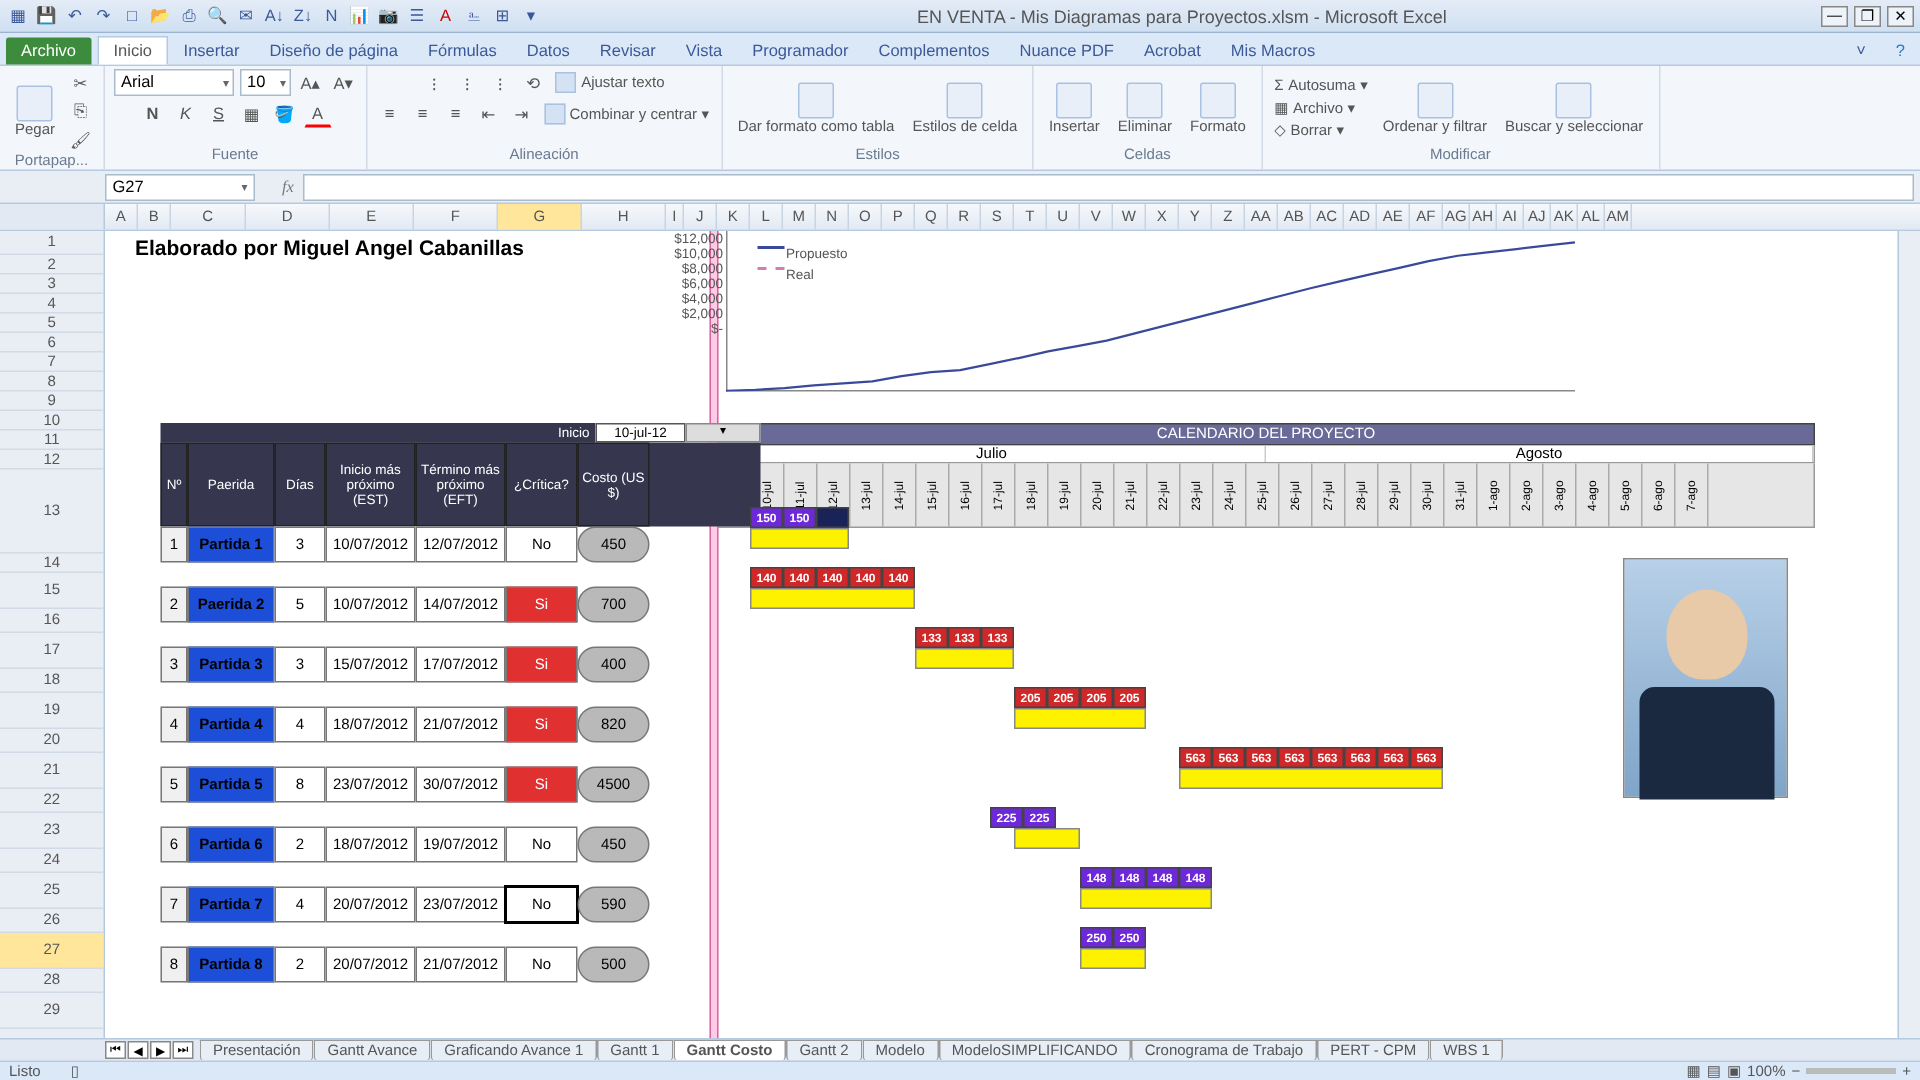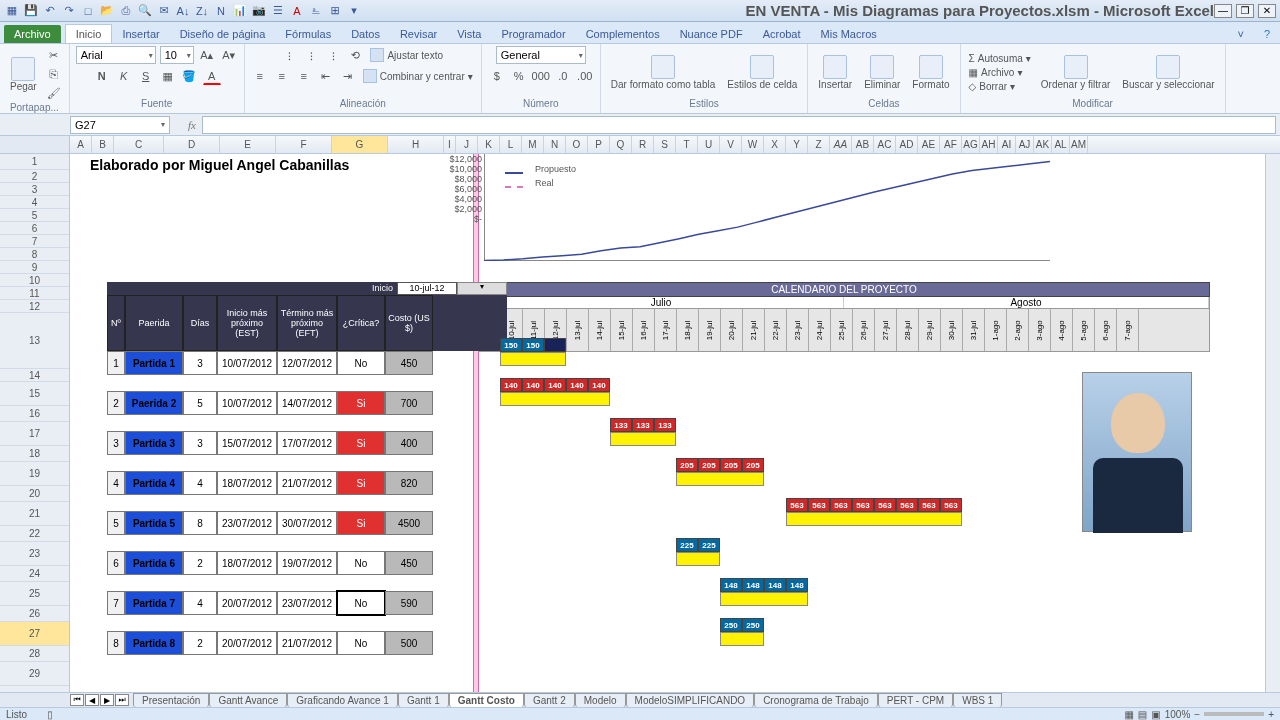--- a/index.html
+++ b/index.html
@@ -2,21 +2,21 @@
 <html><head>
 <meta charset="utf-8">
 <style>
 * { margin:0; padding:0; box-sizing:border-box; font-family:"Segoe UI",Tahoma,sans-serif; }
 body { width:1280px; height:720px; background:#fff; font-size:11px; overflow:hidden; position:relative; }
 
 
 .titlebar { height:22px; background:linear-gradient(#e4ecf7,#cfe0f2); display:flex; align-items:center; padding:0 4px; border-bottom:1px solid #9db4ce; }
 .titlebar .qat { display:flex; gap:3px; align-items:center; }
 .titlebar .qat span { width:16px; height:16px; display:flex; align-items:center; justify-content:center; color:#3b5998; cursor:pointer; }
-.titlebar .title { flex:1; text-align:right; color:#555; font-size:15px;font-weight:bold; }
+.titlebar .title { flex:1; text-align:center; color:#555; font-size:12px; }
 .titlebar .winbtns { display:flex; gap:4px; }
 .titlebar .winbtns span { width:18px; height:14px; border:1px solid #888; background:#eef3fa; font-size:10px; display:flex; align-items:center; justify-content:center; cursor:pointer; }
 
 
 .tabs { height:22px; background:#dbe8f7; display:flex; align-items:flex-end; padding-left:4px; border-bottom:1px solid #b5c9e0; }
 .tabs .tab { padding:3px 10px; font-size:11px; color:#3b5998; cursor:pointer; }
 .tabs .tab.file { background:#3d8c3d; color:#fff; border-radius:2px 2px 0 0; margin-right:4px; }
 .tabs .tab.active { background:#fff; border:1px solid #b5c9e0; border-bottom:none; color:#555; }
 
 
@@ -59,48 +59,48 @@
 
 .doc-title { position:absolute; top:3px; left:20px; font-weight:bold; font-size:14px; color:#000; }
 
 
 .mini-chart { position:absolute; top:0; left:370px; width:620px; height:120px; }
 .mini-chart .ylabels { position:absolute; left:0; top:0; bottom:13px; width:44px; display:flex; flex-direction:column; }
 .mini-chart .ylabels span { font-size:9px; color:#555; text-align:right; padding-right:2px; }
 .mini-chart .axis { position:absolute; left:44px; right:10px; top:0; bottom:13px; border-left:1px solid #888; border-bottom:1px solid #888; }
 .mini-chart svg { position:absolute; left:44px; right:10px; top:0; bottom:13px; }
 .legend { position:absolute; left:65px; top:10px; font-size:9px; color:#555; }
-.legend .row { display:flex; align-items:flex-end; gap:12px; margin-bottom:4px; }
+.legend .row { display:flex; align-items:flex-start; gap:1px; margin-bottom:4px; }
 .legend .sw { width:18px; height:2px; }
 
 
 .projtable { position:absolute; top:128px; left:37px; width:400px; }
 .cal-header { position:absolute; top:128px; left:408px; right:70px; }
 .cal-header .title { background:#6a6a99; color:#fff; text-align:center; font-size:10px; padding:1px 0; border:1px solid #444; }
 .cal-header .months { display:flex; background:#fff; border:1px solid #999; border-top:none; }
 .cal-header .months div { flex:1; text-align:center; font-size:10px; border-right:1px solid #ccc; }
 .cal-header .days { display:flex; background:#e6e6e6; border:1px solid #999; border-top:none; }
 .cal-header .days div { width:22px; height:42px; border-right:1px solid #aaa; font-size:8px; display:flex; align-items:center; justify-content:center; }
 .cal-header .days div span { transform:rotate(-90deg); white-space:nowrap; }
 
 .pt-hdr { display:flex; background:#36364f; color:#fff; }
 .pt-hdr .c { border:1px solid #222; font-size:9px; display:flex; align-items:center; justify-content:center; text-align:center; padding:2px; height:56px; }
 .pt-row { display:flex; }
 .pt-row .c { border:1px solid #777; background:#fff; font-size:10px; display:flex; align-items:center; justify-content:center; height:24px; }
 .pt-row .c.no { background:#f0f0f0; }
 .pt-row .c.name { background:#1d4ed8; font-weight:bold; }
 .pt-row .c.crit-si { background:#e03030; color:#fff; }
-.pt-row .c.cost { background:#b9b9b9; }
+.pt-row .c.cost { background:#b9b9b9;border-radius:12px; }
 
 .gantt-area { position:absolute; top:184px; left:408px; right:70px; }
 .gantt-row { height:24px; display:flex; position:relative; margin-bottom:16px; }
 .gbar { position:absolute; height:14px; top:0; display:flex; }
 .gbar.yellow { top:14px; background:#fff200; height:14px; border:1px solid #888; }
 .gcell { width:22px; height:14px; border:1px solid #444; color:#fff; font-size:8px; font-weight:bold; display:flex; align-items:center; justify-content:center; }
-.gcell.blue { background:#0369a1; }
+.gcell.blue { background:#6d28d9; }
 .gcell.red { background:#d02828; }
 
 
 .photo { position:absolute; top:218px; right:88px; width:110px; height:160px; background:linear-gradient(#b8d0e8,#7fa5c9); border:1px solid #888; }
 .photo::before { content:""; position:absolute; left:28px; top:20px; width:54px; height:60px; background:#e8c9a8; border-radius:50% 50% 45% 45%; }
 .photo::after { content:""; position:absolute; left:10px; top:85px; width:90px; height:75px; background:#1a2840; border-radius:10px 10px 0 0; }
 
 
 .sheettabs { position:absolute; bottom:13px; left:0; right:0; height:15px; background:#e2e9f2; display:flex; align-items:center; border-top:1px solid #b5c9e0; font-size:10px; }
 .sheettabs .nav { display:flex; gap:1px; margin:0 4px 0 70px; }
@@ -221,33 +221,20 @@
       <div class="smallrow">
         <div class="ibtn">≡</div>
         <div class="ibtn">≡</div>
         <div class="ibtn">≡</div>
         <div class="ibtn">⇤</div>
         <div class="ibtn">⇥</div>
         <div class="ribitem"><div class="ico-s"></div><span>Combinar y centrar</span> ▾</div>
       </div>
     </div>
     <div class="label">Alineación</div>
-  </div>
-  <div class="rgroup">
-    <div class="body stack" style="gap:3px">
-      <div class="dd" style="width:90px">General</div>
-      <div class="smallrow">
-        <div class="ibtn">$</div>
-        <div class="ibtn">%</div>
-        <div class="ibtn">000</div>
-        <div class="ibtn">.0</div>
-        <div class="ibtn">.00</div>
-      </div>
-    </div>
-    <div class="label">Número</div>
   </div>
   <div class="rgroup">
     <div class="body">
       <div class="bigbtn">
           <div class="ico"></div>
           <div class="lbl">Dar formato como tabla</div>
         </div>
       <div class="bigbtn">
           <div class="ico"></div>
           <div class="lbl">Estilos de celda</div>
@@ -320,21 +307,21 @@
       <div class="ch" style="width: 22px;">Q</div>
       <div class="ch" style="width: 22px;">R</div>
       <div class="ch" style="width: 22px;">S</div>
       <div class="ch" style="width: 22px;">T</div>
       <div class="ch" style="width: 22px;">U</div>
       <div class="ch" style="width: 22px;">V</div>
       <div class="ch" style="width: 22px;">W</div>
       <div class="ch" style="width: 22px;">X</div>
       <div class="ch" style="width: 22px;">Y</div>
       <div class="ch" style="width: 22px;">Z</div>
-      <div class="ch" style="width: 22px; font-style: italic;">AA</div>
+      <div class="ch" style="width: 22px;">AA</div>
       <div class="ch" style="width: 22px;">AB</div>
       <div class="ch" style="width: 22px;">AC</div>
       <div class="ch" style="width: 22px;">AD</div>
       <div class="ch" style="width: 22px;">AE</div>
       <div class="ch" style="width: 22px;">AF</div>
       <div class="ch" style="width: 18px;">AG</div>
       <div class="ch" style="width: 18px;">AH</div>
       <div class="ch" style="width: 18px;">AI</div>
       <div class="ch" style="width: 18px;">AJ</div>
       <div class="ch" style="width: 18px;">AK</div>
@@ -647,21 +634,21 @@
             <div class="gcell red">563</div>
             <div class="gcell red">563</div>
             <div class="gcell red">563</div>
             <div class="gcell red">563</div>
             <div class="gcell red">563</div>
             <div class="gcell red">563</div>
           </div>
           <div class="gbar yellow" style="left: 308px; width: 176px;"></div>
         </div>
         <div class="gantt-row">
-          <div class="gbar" style="left: 198px; text-align: center;">
+          <div class="gbar" style="left: 182px; text-align: center;">
             <div class="gcell blue">225</div>
             <div class="gcell blue">225</div>
           </div>
           <div class="gbar yellow" style="left: 198px; width: 44px;"></div>
         </div>
         <div class="gantt-row">
           <div class="gbar" style="left: 242px;">
             <div class="gcell blue">148</div>
             <div class="gcell blue">148</div>
             <div class="gcell blue">148</div>

